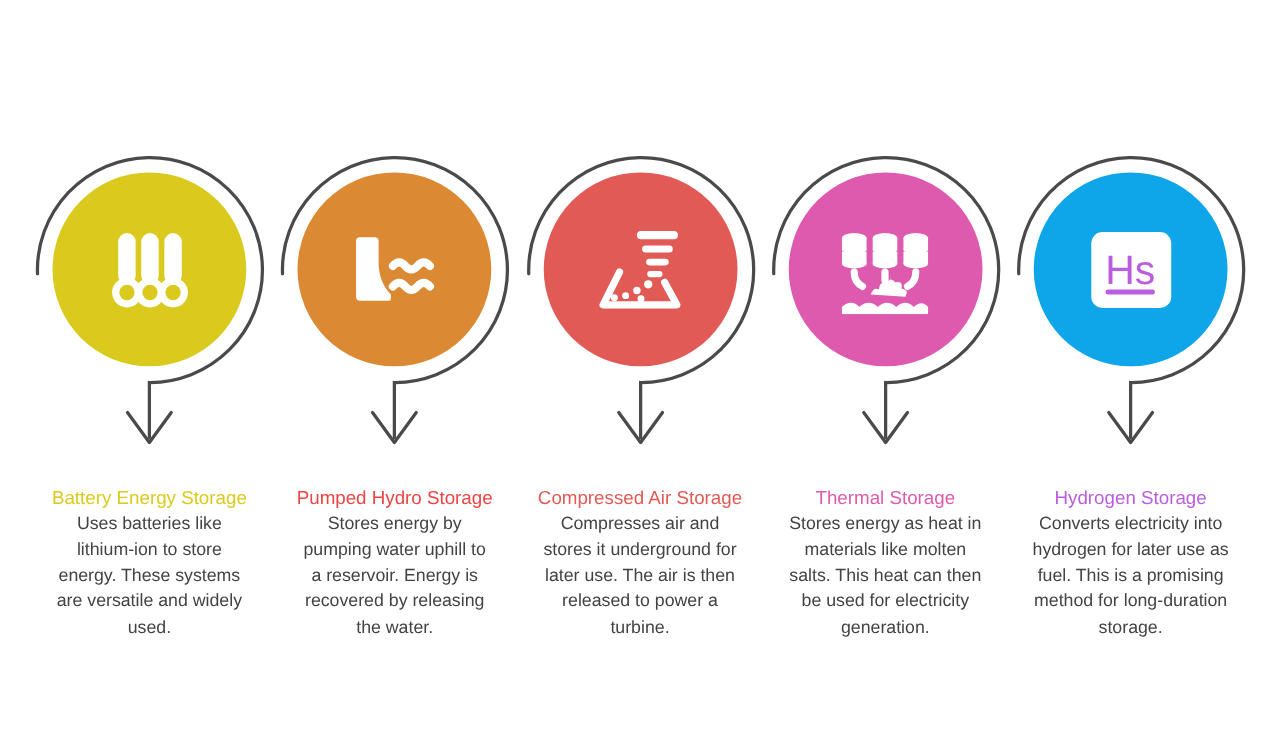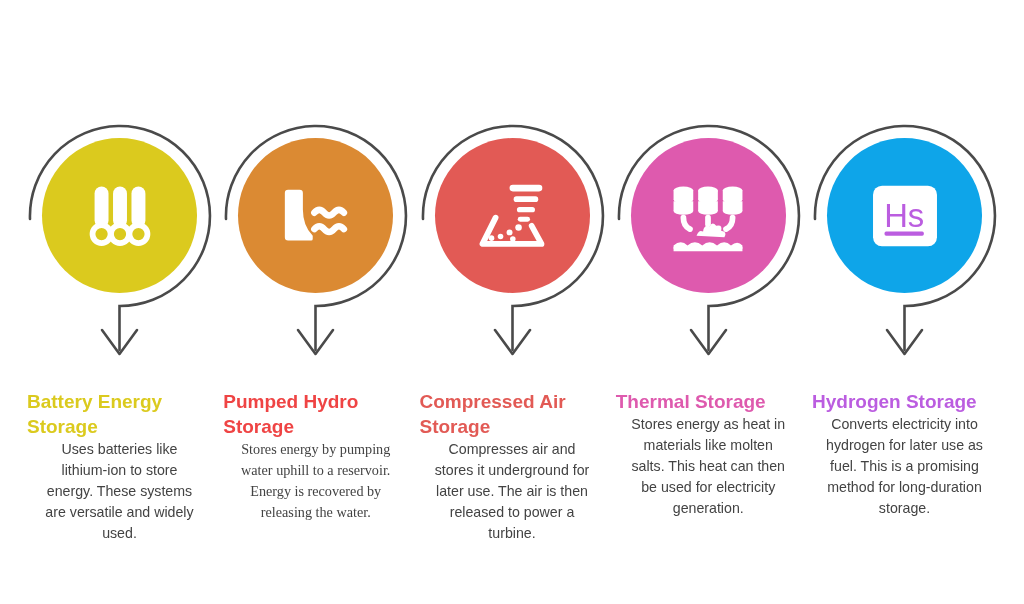--- a/index.html
+++ b/index.html
@@ -81,38 +81,39 @@
     justify-content: center;
   }
 
   .icon-svg {
     width: 82px;
     height: 82px;
     display: block;
   }
 
   .heading {
-    font-size: 19px;
-    font-weight: bold;
+    font-size: 15px;
+    font-weight: normal;
+    text-align: center;
     line-height: 1.32;
     margin-top: 13px;
     width: 185px;
   }
 
   .desc {
     font-size: 14.2px;
     color: #434343;
     text-align: center;
     line-height: 1.47;
     margin-top: 0;
     width: 175px;
   }
 
   .col-0 .desc { width: 152px; text-align: center; }
-  .col-1 .desc { width: 157px; font-family: Liberation Serif, serif; }
+  .col-1 .desc { width: 157px; }
   .col-2 .desc { width: 160px; }
   .col-3 .desc { width: 155px; }
   .col-4 .desc { width: 165px; }
 </style>
 </head>
 <body>
 
 <div class="infographic">
 
 

